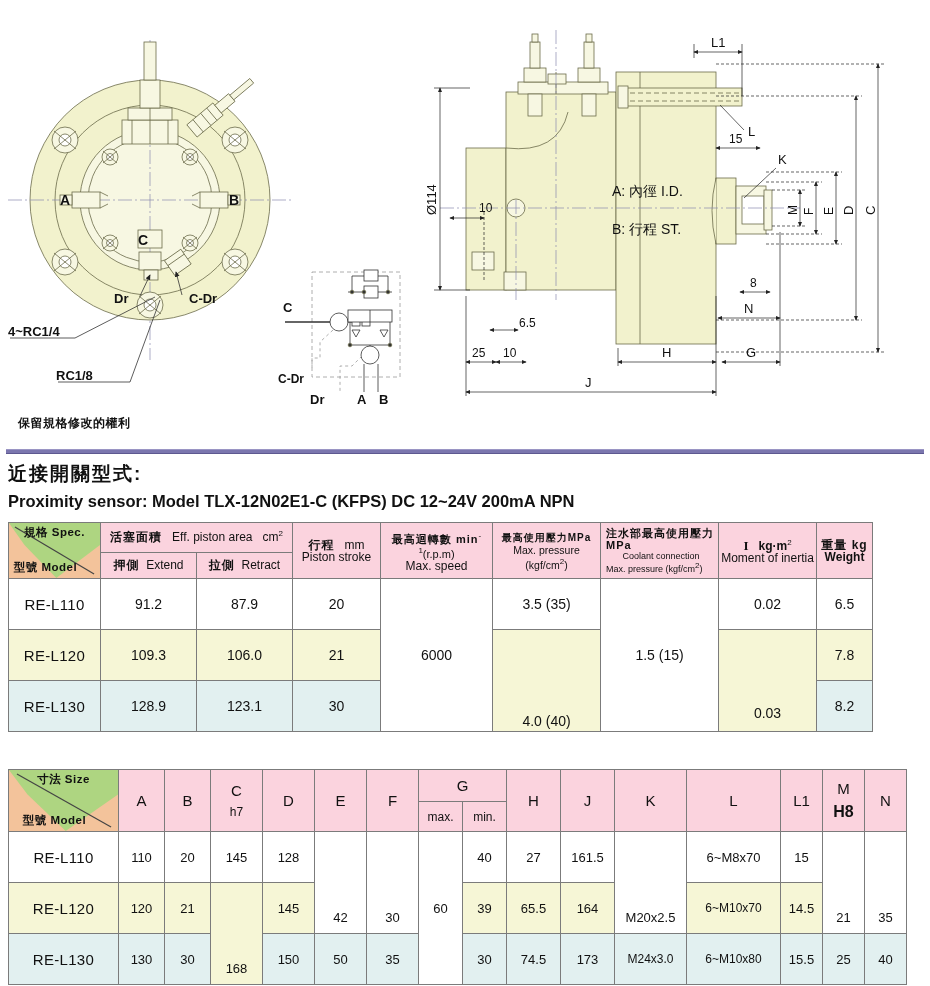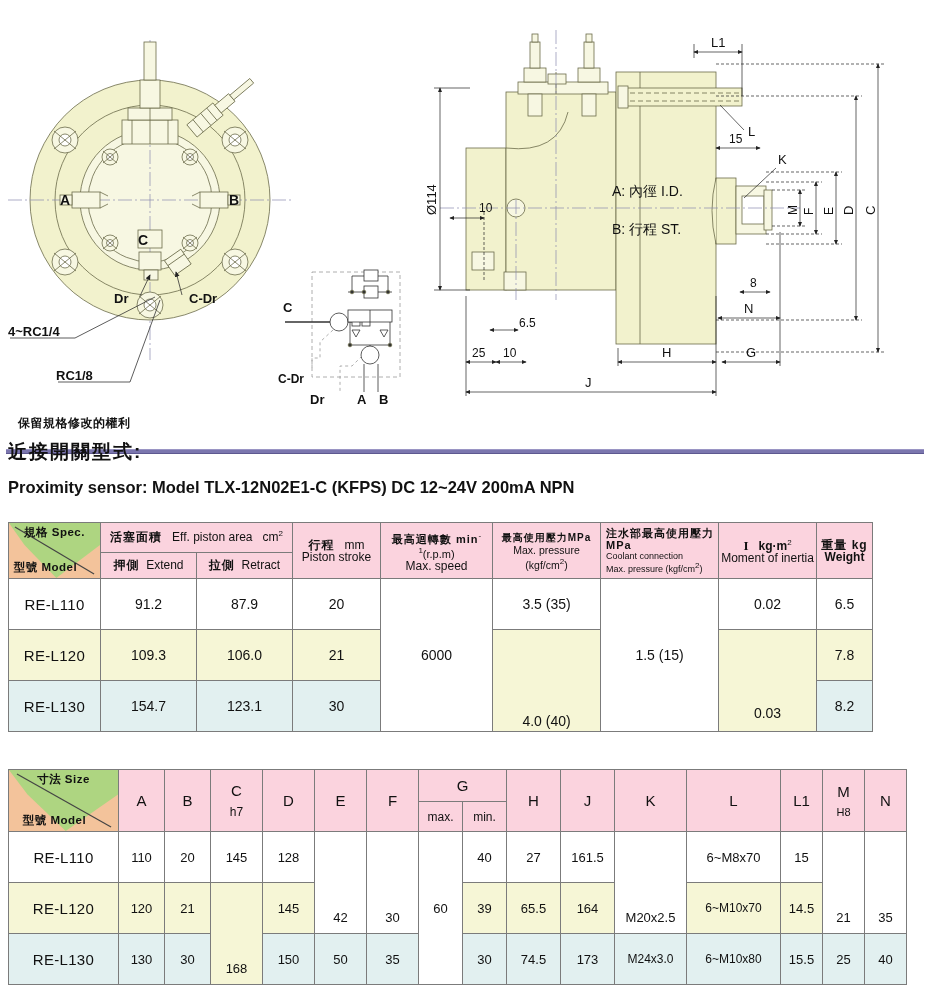--- a/index.html
+++ b/index.html
@@ -27,23 +27,23 @@
   #footer-note .en { font-size:11.5px; line-height:14px; color:#111;}
 
   #purple-rule {
     position:absolute; left:6px; top:449px; width:918px; height:5px;
     background:#7b76ae;
     border-top:1px solid #9a95c4;
     border-bottom:1px solid #5d5890;
   }
 
   
-  #sensor-block { position:absolute; left:8px; top:440px; width:914px; }
+  #sensor-block { position:absolute; left:8px; top:462px; width:914px; }
   #sensor-title-cn { font-size:19px; font-weight:bold; letter-spacing:2px; line-height:24px; }
-  #sensor-title-en { font-size:16.5px; font-weight:bold; line-height:22px; margin-top:12px; }
+  #sensor-title-en { font-size:16.5px; font-weight:bold; line-height:22px; margin-top:4px; }
 
   
   table.spec {
     border-collapse: collapse;
     table-layout: fixed;
     font-size:12px;
     border:1px solid #7b7b7b;
   }
   table.spec td, table.spec th {
     border:1px solid #7b7b7b;
@@ -431,21 +431,21 @@
       <td class="hdr" rowspan="2">
         <div class="two-line"><span class="hdr-cn" style="font-size:11px">最高迴轉數 min</span><span class="sup">-1</span><span class="hdr-en" style="font-size:11px">(r.p.m)</span></div>
         <div class="two-line"><span class="hdr-en">Max. speed</span></div>
       </td>
       <td class="hdr" rowspan="2">
         <div class="two-line"><span class="hdr-cn" style="font-size:10px">最高使用壓力MPa</span></div>
         <div class="two-line"><span class="hdr-en" style="font-size:10.5px">Max. pressure (kgf/cm</span><span class="sup">2</span><span class="hdr-en" style="font-size:10.5px">)</span></div>
       </td>
       <td class="hdr" rowspan="2">
         <div class="two-line" style="text-align:left;padding-left:3px"><span class="hdr-cn" style="font-size:11px">注水部最高使用壓力 MPa</span></div>
-        <div class="tiny" style="text-align:left;padding-left:3px">Coolant connection</div>
+        <div class="tiny" style="text-align:center;padding-left:3px">Coolant connection</div>
         <div class="tiny" style="text-align:left;padding-left:3px"><span>Max. pressure (kgf/cm</span><span class="sup">2</span><span>)</span></div>
       </td>
       <td class="hdr" rowspan="2">
         <div class="two-line"><span class="serif-i">I</span>&nbsp;&nbsp;&nbsp;<span class="hdr-en bold">kg·m</span><span class="sup">2</span></div>
         <div class="two-line"><span class="hdr-en">Moment of inertia</span></div>
       </td>
       <td class="hdr" rowspan="2">
         <div class="two-line"><span class="hdr-cn">重量  kg</span></div>
         <div class="two-line"><span class="hdr-en bold">Weight</span></div>
       </td>
@@ -474,21 +474,21 @@
       <td class="model-cell">RE-L120</td>
       <td class="val">109.3</td>
       <td class="val">106.0</td>
       <td class="val">21</td>
       <td class="val row-b" rowspan="2" style="vertical-align:bottom;padding-bottom:2px">4.0 (40)</td>
       <td class="val row-b" rowspan="2" style="vertical-align:bottom;padding-bottom:10px">0.03</td>
       <td class="val">7.8</td>
     </tr>
     <tr class="row-c" style="height:51px">
       <td class="model-cell">RE-L130</td>
-      <td class="val">154.7</td>
+      <td class="val">128.9</td>
       <td class="val">123.1</td>
       <td class="val">30</td>
       <td class="val">8.2</td>
     </tr>
   </tbody>
 </table>
 </div>
 
 <div id="table2-wrap">
 <table class="spec">
@@ -530,21 +530,21 @@
       <td class="hdr" rowspan="2"><span style="font-size:15px">E</span></td>
       <td class="hdr" rowspan="2"><span style="font-size:15px">F</span></td>
       <td class="hdr" colspan="2"><span style="font-size:15px">G</span></td>
       <td class="hdr" rowspan="2"><span style="font-size:15px">H</span></td>
       <td class="hdr" rowspan="2"><span style="font-size:15px">J</span></td>
       <td class="hdr" rowspan="2"><span style="font-size:15px">K</span></td>
       <td class="hdr" rowspan="2"><span style="font-size:15px">L</span></td>
       <td class="hdr" rowspan="2"><span style="font-size:15px">L1</span></td>
       <td class="hdr" rowspan="2">
         <div style="font-size:15px">M</div>
-        <div style="font-size:11px;margin-top:6px;font-weight:normal">H8</div>
+        <div style="font-size:16px;margin-top:6px;font-weight:bold">H8</div>
       </td>
       <td class="hdr" rowspan="2"><span style="font-size:15px">N</span></td>
     </tr>
     <tr style="height:30px">
       <td class="hdr"><span style="font-size:12px">max.</span></td>
       <td class="hdr"><span style="font-size:12px">min.</span></td>
     </tr>
 
     <tr class="row-a" style="height:51px">
       <td class="model-cell">RE-L110</td>

